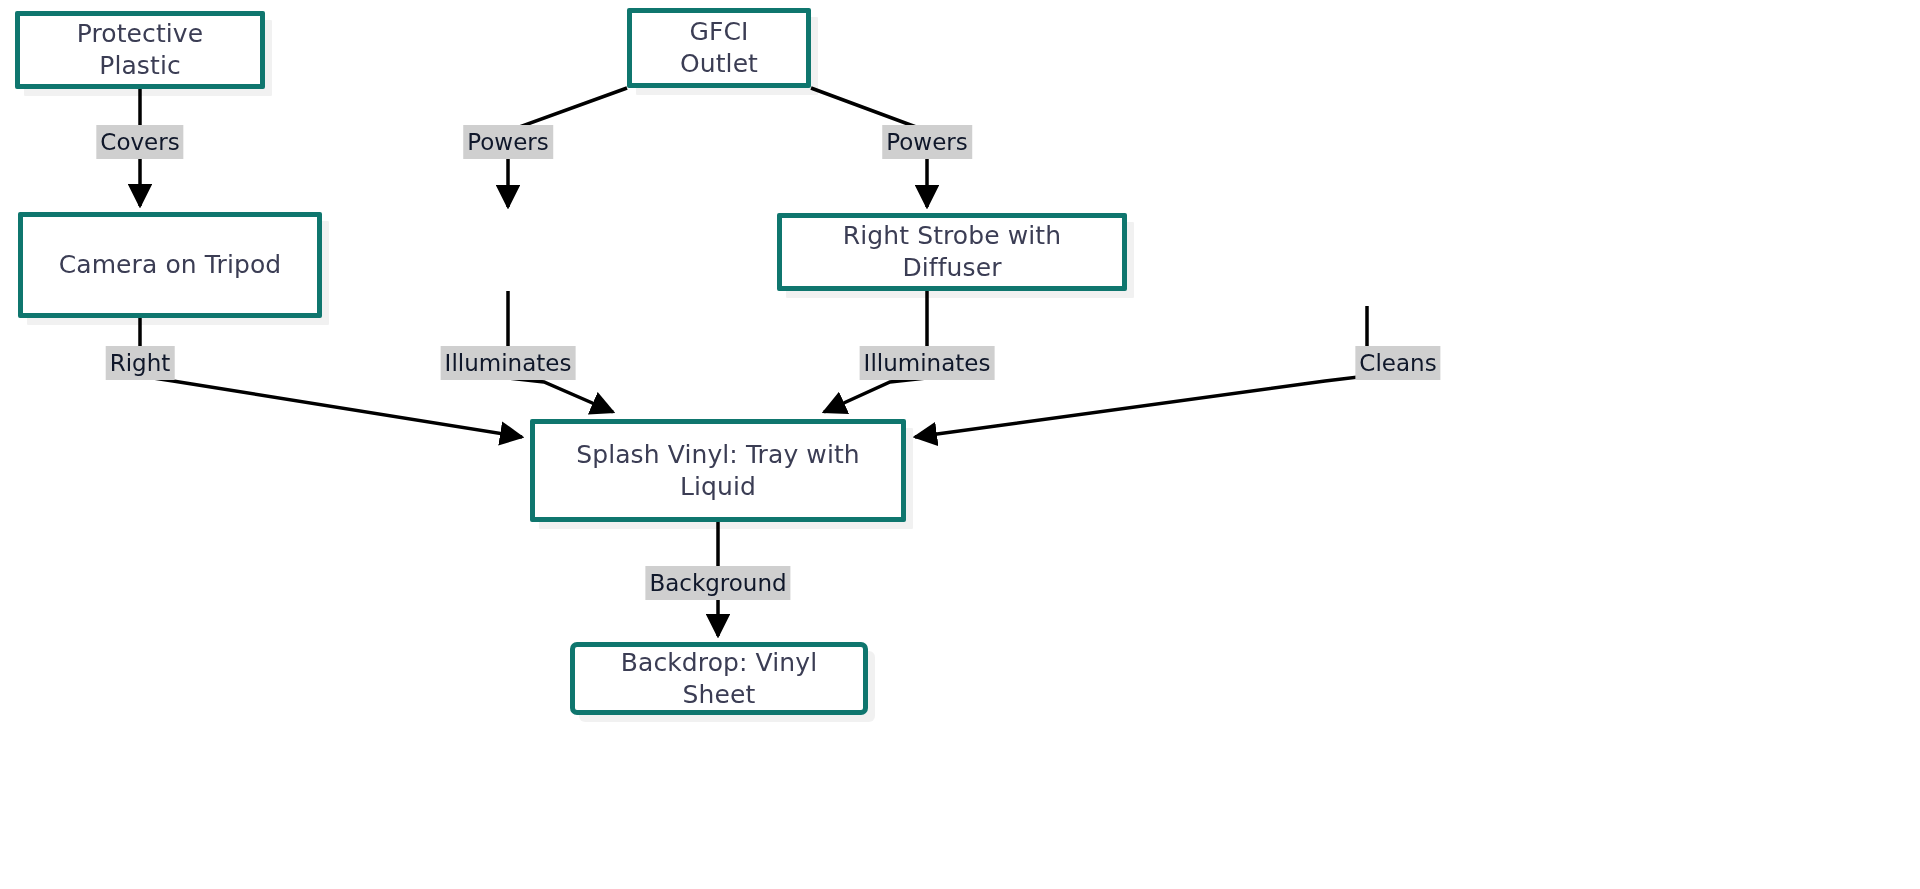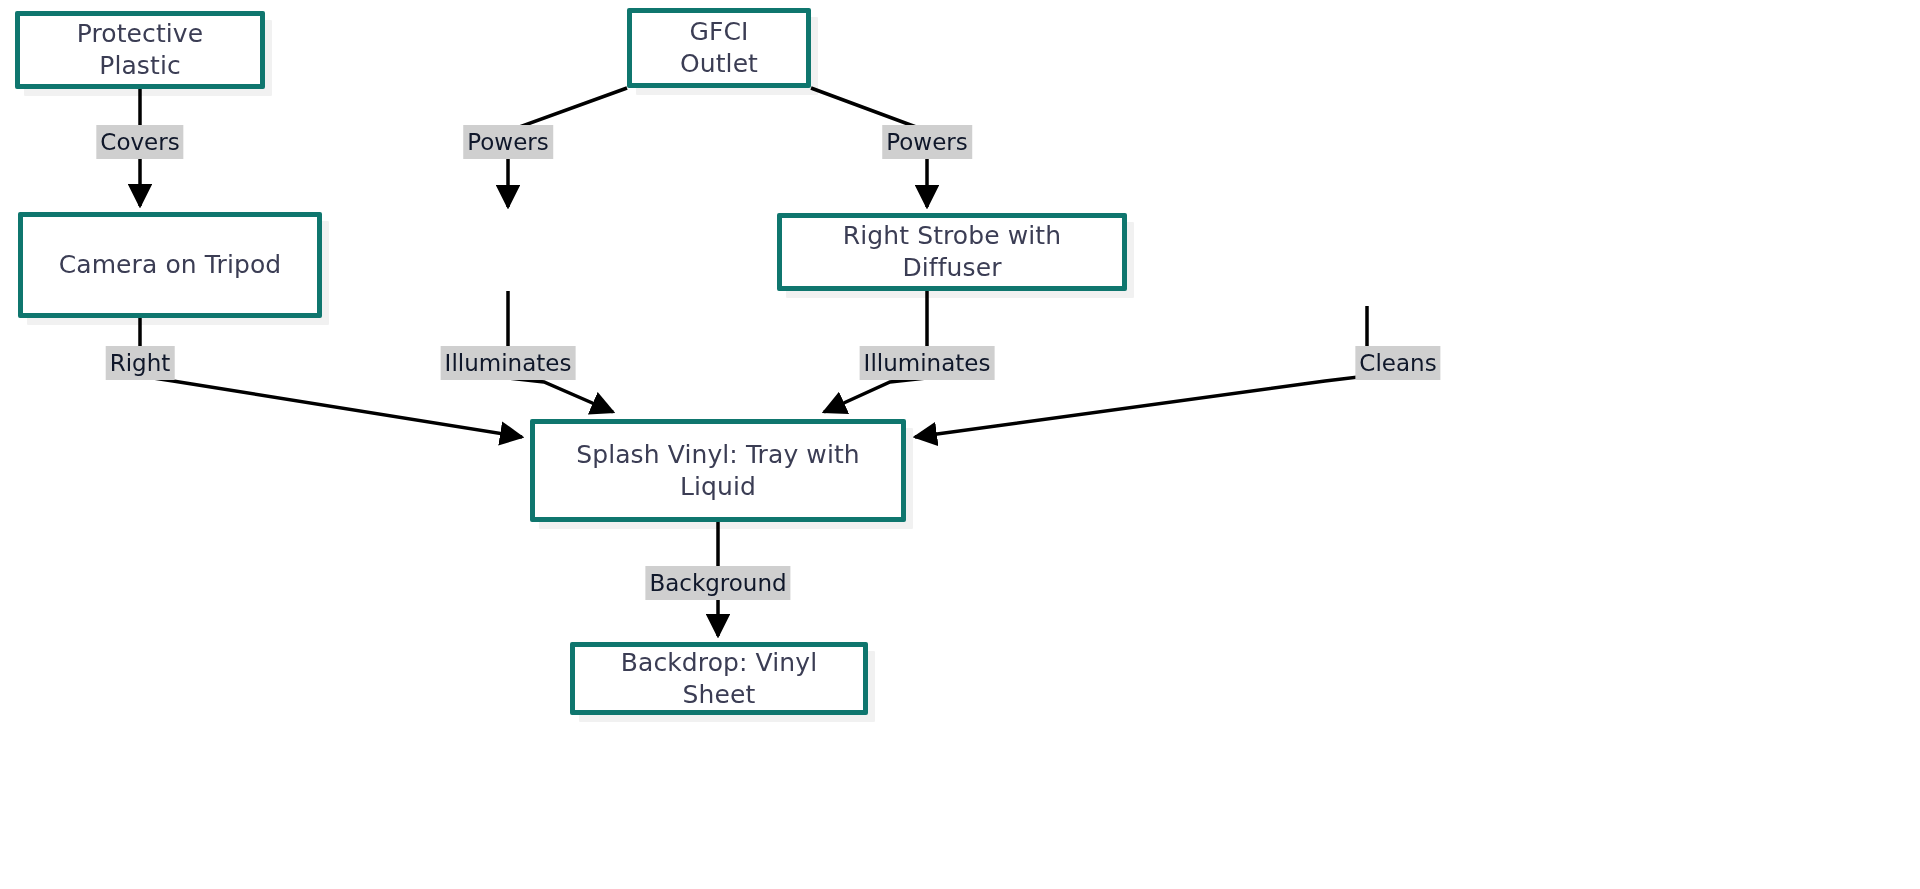--- a/index.html
+++ b/index.html
@@ -87,21 +87,21 @@
 
   <div class="node" style="left:755px;top:213px;width:350px;height:78px;margin-left:22px;">
     <span>Right Strobe with Diffuser</span>
   </div>
 
 
   <div class="node" style="left:530px;top:419px;width:376px;height:103px;">
     <span>Splash Vinyl: Tray with Liquid</span>
   </div>
 
-  <div class="node" style="left:570px;top:642px;width:298px;height:73px;">
+  <div class="node" style="left:570px;top:642px;width:298px;height:73px;border-radius:7px;">
     <span>Backdrop: Vinyl Sheet</span>
   </div>
 
   <div class="elabel" style="left:140px;top:142px;">Covers</div>
 
   <div class="elabel" style="left:508px;top:142px;">Powers</div>
 
   <div class="elabel" style="left:927px;top:142px;">Powers</div>
 
   <div class="elabel" style="left:140px;top:363px;">Right</div>

